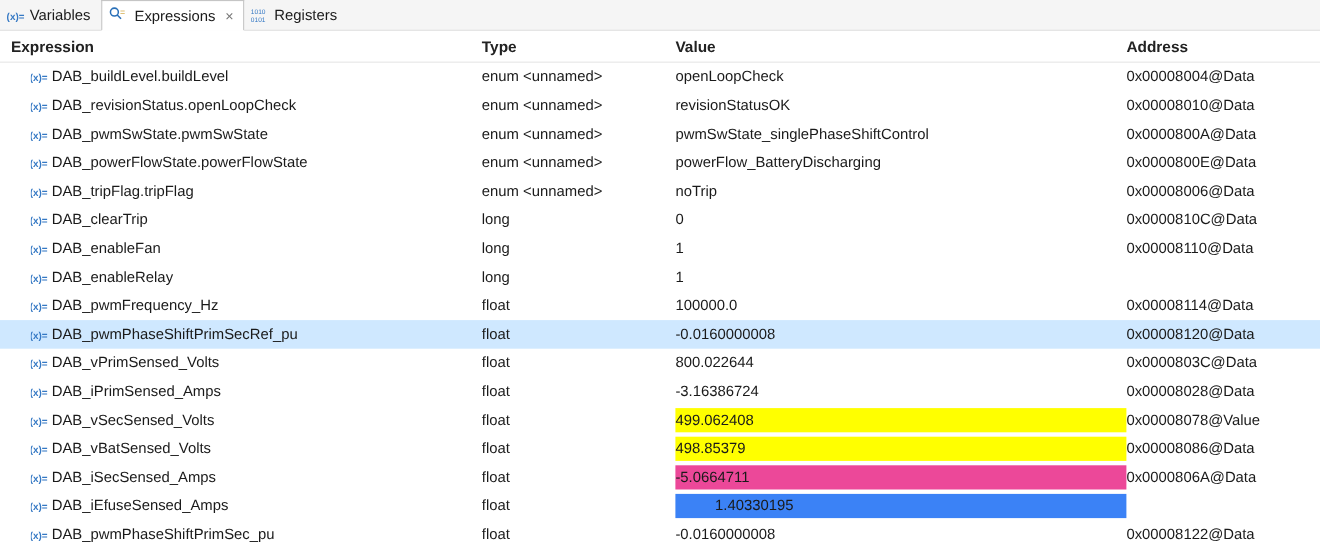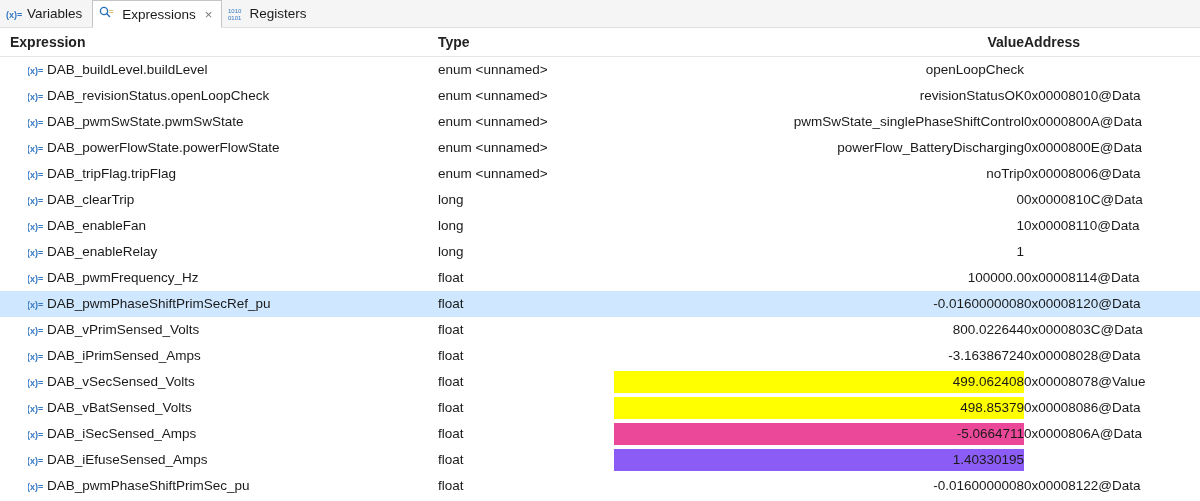--- a/index.html
+++ b/index.html
@@ -43,21 +43,21 @@
     .header-row {
       display: flex;
       padding: 6px 0 6px 10px;
       border-bottom: 1px solid #e5e5e5;
       font-weight: 700;
       color: #222;
       font-size: 14px;
     }
     .col-expr { width: 428px; }
     .col-type { width: 176px; }
-    .col-value { width: 410px; text-align: right; }
+    .col-value { width: 410px; }
     .col-addr { flex: 1; }
     .data-row {
       display: flex;
       align-items: center;
       padding: 2px 0 2px 10px;
       line-height: 22px;
     }
     .data-row.selected {
       background: #cfe8ff;
     }
@@ -116,20 +116,21 @@
       <div class="col-expr expr-cell">
         <span class="var-icon">
           <svg width="16" height="16" viewBox="0 0 16 16">
             <text x="-1" y="12" font-size="9" fill="#3478c4" font-weight="600">(x)=</text>
           </svg>
         </span>
         <span>DAB_buildLevel.buildLevel</span>
       </div>
       <div class="col-type">enum &lt;unnamed&gt;</div>
       <div class="col-value value-cell"><span>openLoopCheck</span></div>
+      <div class="col-addr">0x00008004@Data</div>
     </div>
     <div class="data-row">
       <div class="col-expr expr-cell">
         <span class="var-icon">
           <svg width="16" height="16" viewBox="0 0 16 16">
             <text x="-1" y="12" font-size="9" fill="#3478c4" font-weight="600">(x)=</text>
           </svg>
         </span>
         <span>DAB_revisionStatus.openLoopCheck</span>
       </div>
@@ -308,21 +309,21 @@
     <div class="data-row">
       <div class="col-expr expr-cell">
         <span class="var-icon">
           <svg width="16" height="16" viewBox="0 0 16 16">
             <text x="-1" y="12" font-size="9" fill="#3478c4" font-weight="600">(x)=</text>
           </svg>
         </span>
         <span>DAB_iEfuseSensed_Amps</span>
       </div>
       <div class="col-type">float</div>
-      <div class="col-value value-cell" style="background: #8b5cf6;"><span>1.40330195</span></div>
+      <div class="col-value value-cell" style="background: #3b82f6; padding-left: 36px;"><span>1.40330195</span></div>
     </div>
     <div class="data-row">
       <div class="col-expr expr-cell">
         <span class="var-icon">
           <svg width="16" height="16" viewBox="0 0 16 16">
             <text x="-1" y="12" font-size="9" fill="#3478c4" font-weight="600">(x)=</text>
           </svg>
         </span>
         <span>DAB_pwmPhaseShiftPrimSec_pu</span>
       </div>

